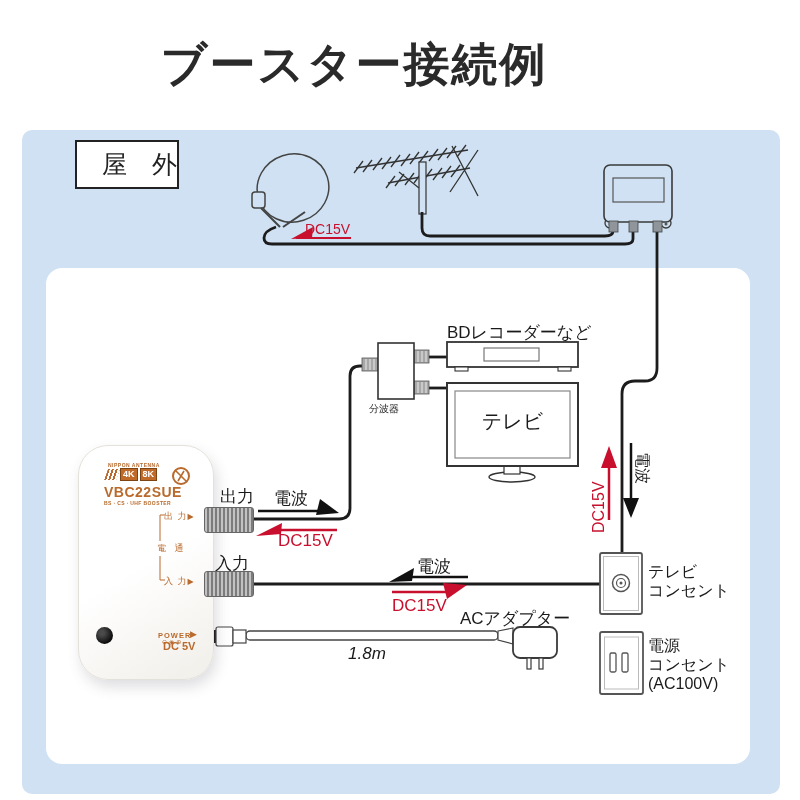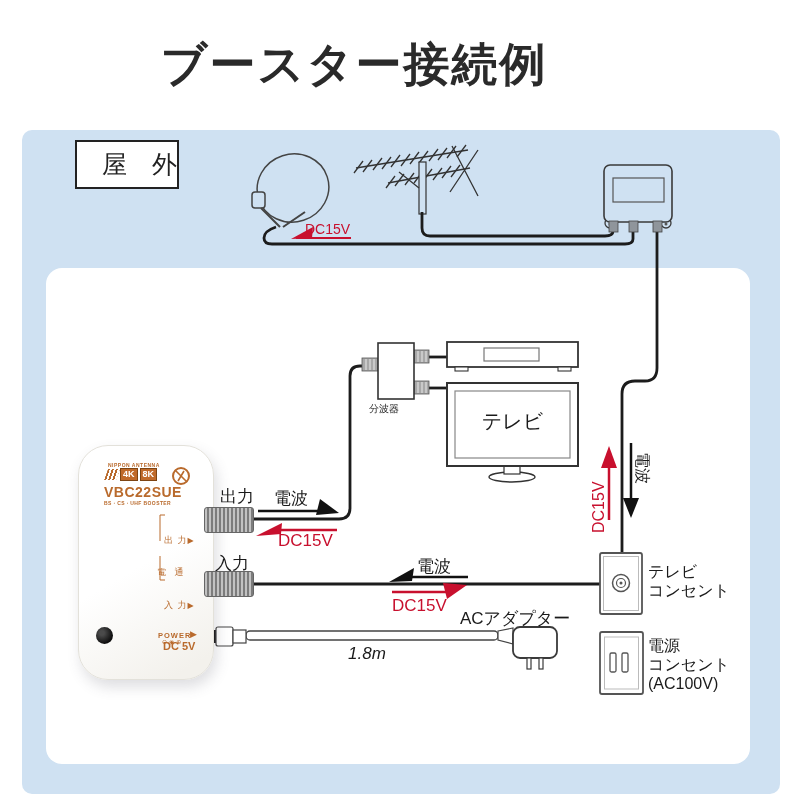--- a/index.html
+++ b/index.html
@@ -27,21 +27,21 @@
           border:1px solid #e3e1da;box-shadow:3px 7px 14px rgba(70,70,90,.18);}
   .dev{position:absolute;color:#b96a2c;white-space:nowrap;}
   .brand{left:29px;top:16px;font-size:5px;letter-spacing:.5px;font-weight:700;}
   .badges{left:27px;top:22px;display:flex;align-items:center;gap:2px;height:13px;}
   .stripes{display:inline-block;width:12px;height:11px;transform:skewX(-20deg);
            background:repeating-linear-gradient(90deg,#b96a2c 0 2px,#fff 2px 4px);}
   .badge{font-size:9px;font-weight:700;color:#fff;background:#c06a2a;border:1px solid #7d4413;
          padding:0 2px;line-height:11px;}
   .model{left:25px;top:38px;font-size:14px;font-weight:700;letter-spacing:.5px;}
   .subtitle{left:25px;top:54px;font-size:5px;letter-spacing:.4px;font-weight:700;}
-  .panel-lbl{font-size:9px;letter-spacing:1px;margin-top:24px;}
+  .panel-lbl{font-size:9px;letter-spacing:1px;}
   .pl-out{left:85px;top:64px;}
   .pl-pass{left:78px;top:96px;letter-spacing:3px;}
   .pl-in{left:85px;top:129px;}
   .tri{color:#b96a2c;font-size:8px;}
   .led{left:17px;top:181px;width:17px;height:17px;border-radius:50%;
        background:radial-gradient(circle at 35% 35%,#4a4a4a 0 15%,#0d0d0d 70%);}
   .power-lbl{left:41px;top:185px;font-size:7.5px;letter-spacing:1px;font-weight:700;padding-left:38px;}
   .dc-lbl{left:84px;top:194px;font-size:11px;font-weight:700;}
   .dc-pol{left:83px;top:192px;font-size:6px;}
   .dc-tri{left:111px;top:183px;font-size:9px;}
@@ -186,20 +186,21 @@
       <line x1="631" y1="443" x2="631" y2="500" stroke="#111" stroke-width="2.5"></line>
       <polygon points="623,498 639,498 631,518" fill="#111"></polygon>
     </g>
   </svg>
 
   <div class="abs section-box outdoor-box">
     <span>屋　外</span>
   </div>
 
   <div class="abs red" style="left:305px;top:221px;font-size:14px;">DC15V</div>
+  <div class="abs lbl" style="left:447px;top:321px;width:131px;text-align:center;">BDレコーダーなど</div>
   <div class="abs lbl-sm" style="left:369px;top:402px;">分波器</div>
   <div class="abs lbl" style="left:455px;top:408px;width:115px;text-align:center;font-size:20px;">テレビ</div>
 
   <div class="abs lbl" style="left:220px;top:485px;">出力</div>
   <div class="abs lbl" style="left:274px;top:487px;">電波</div>
   <div class="abs lbl red" style="left:278px;top:531px;">DC15V</div>
 
   <div class="abs lbl" style="left:215px;top:552px;">入力</div>
   <div class="abs lbl" style="left:417px;top:555px;">電波</div>
   <div class="abs lbl red" style="left:392px;top:596px;">DC15V</div>

